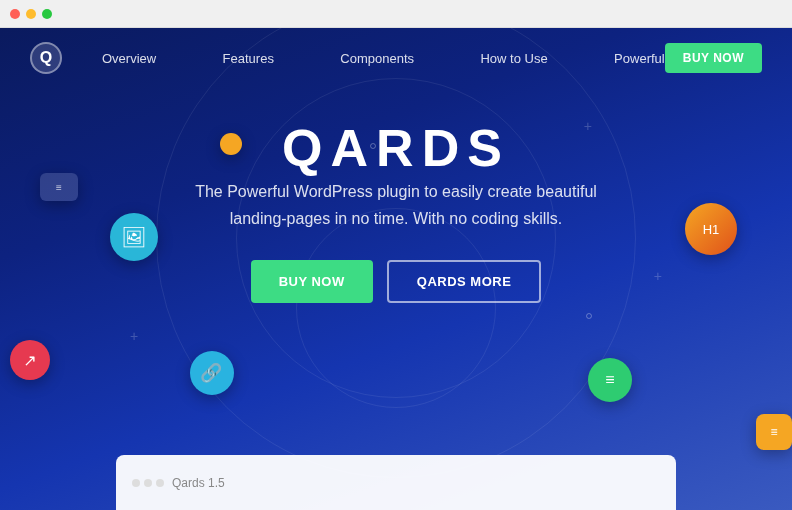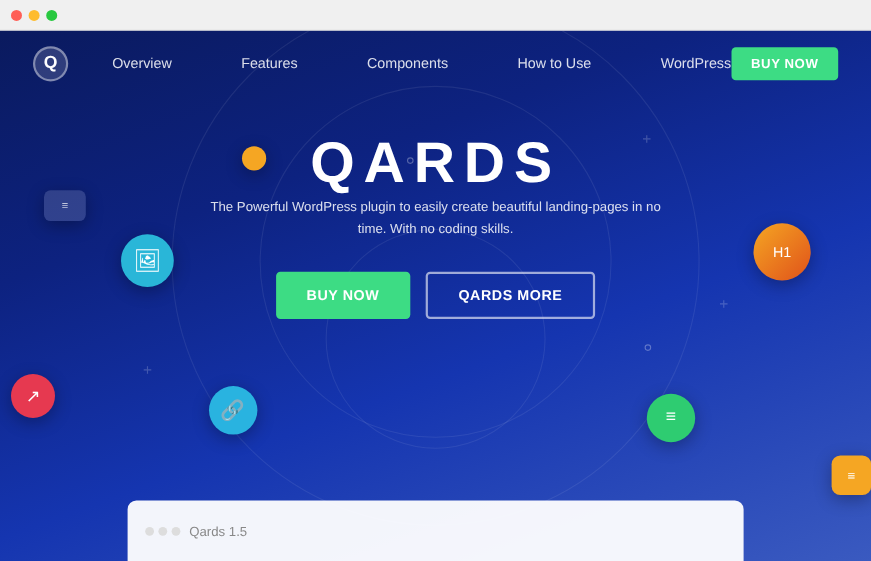--- a/index.html
+++ b/index.html
@@ -106,21 +106,21 @@
       text-align: center;
       padding-top: 30px;
     }
     .hero-title {
       font-size: 52px;
       font-weight: 700;
       color: #fff;
       letter-spacing: 8px;
     }
     .hero-subtitle {
-      font-size: 12px;
+      font-size: 16px;
       color: rgba(255,255,255,0.85);
       line-height: 1.7;
       max-width: 430px;
       margin-bottom: 28px;
     }
     .hero-buttons {
       display: flex;
       gap: 14px;
     }
     .btn-buy {
@@ -277,21 +277,21 @@
       <li>
         <a>Features</a>
       </li>
       <li>
         <a>Components</a>
       </li>
       <li>
         <a>How to Use</a>
       </li>
       <li>
-        <a>WordPress</a>
+        <a>Powerful</a>
       </li>
     </ul>
     <button class="nav-buy-btn">BUY NOW</button>
   </nav>
 
   <div class="float-icon float-lines-left">
     <span style="color:rgba(255,255,255,0.7);font-size:10px;">≡</span>
   </div>
   <div class="float-icon float-orange"></div>
   <div class="float-icon float-cyan">

